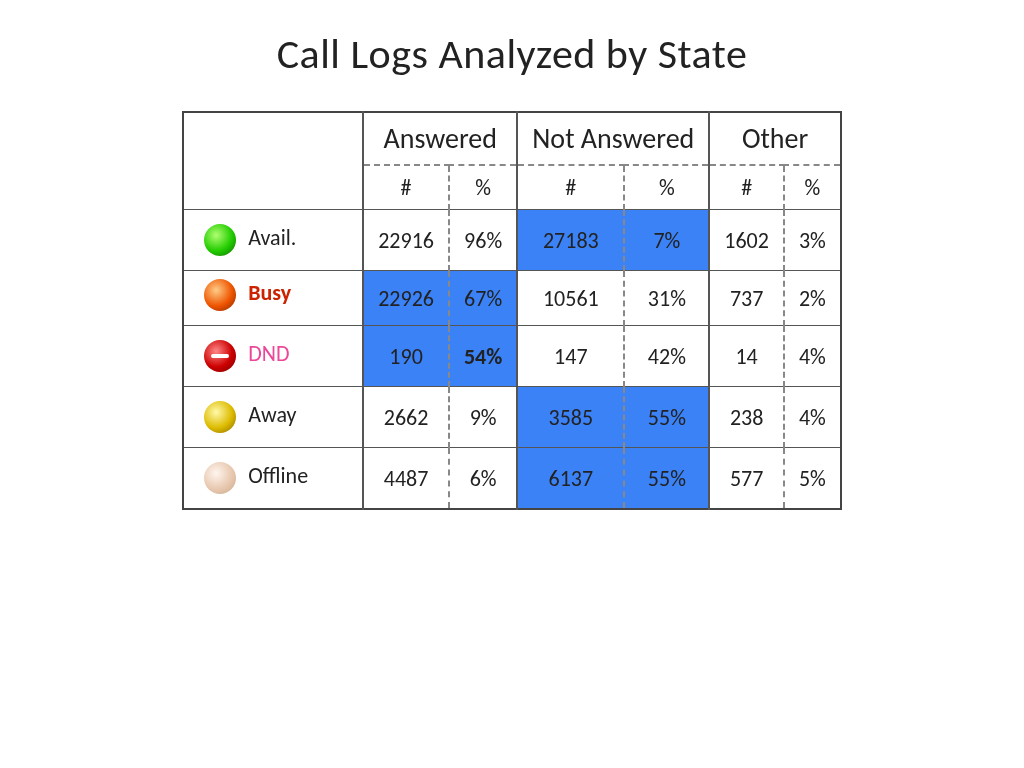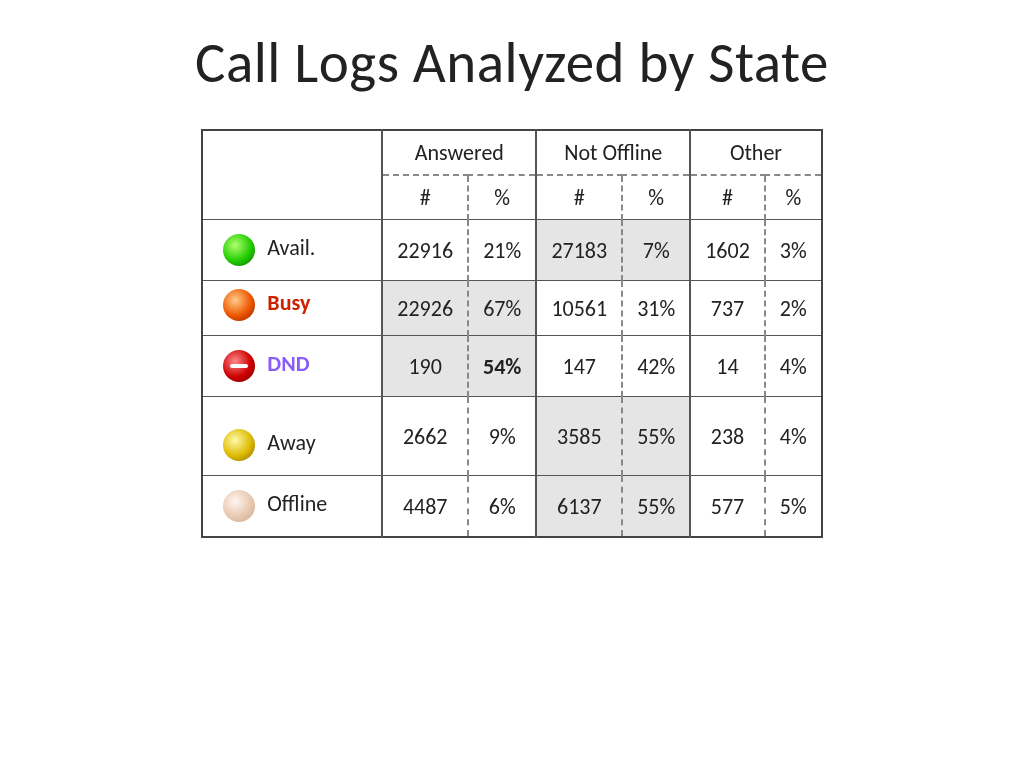--- a/index.html
+++ b/index.html
@@ -10,21 +10,21 @@
       display: flex;
       flex-direction: column;
       align-items: center;
       justify-content: flex-start;
       width: 1024px;
       height: 768px;
       overflow: hidden;
     }
 
     .page-title {
-      font-size: 57px;
+      font-size: 42px;
       font-weight: 300;
       color: #222;
       margin-top: 28px;
       margin-bottom: 32px;
       text-align: center;
       letter-spacing: 0.5px;
     }
 
     table {
       border-collapse: collapse;
@@ -45,21 +45,21 @@
     }
 
     .status-cell {
       display: flex;
       align-items: flex-start;
       gap: 12px;
       padding: 8px 14px 8px 10px;
     }
 
     .highlight {
-      background-color: #e5e5e5;
+      background-color: #3b82f6;
     }
 
     .status-avail {
       width: 32px;
       height: 32px;
       border-radius: 50%;
       background: radial-gradient(circle at 38% 35%, #b0ff70, #22cc00 55%, #116600);
       flex-shrink: 0;
     }
 
@@ -105,26 +105,26 @@
     .status-offline {
       width: 32px;
       height: 32px;
       border-radius: 50%;
       background: radial-gradient(circle at 38% 35%, #fff5ee, #e8c8b0 55%, #c8a888);
       flex-shrink: 0;
     }
 
     .label-avail { color: #222; }
     .label-busy  { color: #cc2200; font-weight: 600; }
-    .label-dnd   { color: #8b5cf6; font-weight: 700; }
+    .label-dnd   { color: #ec4899; font-weight: 400; }
     .label-away  { color: #222; }
     .label-offline { color: #222; }
 
     .col-header-top {
-      font-size: 22px;
+      font-size: 28px;
       font-weight: 400;
       border-bottom: 2px dashed #888 !important;
     }
 
     .col-hash-pct {
       font-size: 22px;
       font-weight: 400;
     }
 
     
@@ -143,21 +143,21 @@
 <div class="page-title">Call Logs Analyzed by State</div>
 
 <table>
   <thead>
     <tr>
 
       <td rowspan="2" style="border-right:2px solid #555; min-width:180px;"></td>
 
       <td colspan="2" class="col-header-top group-border-right">Answered</td>
 
-      <td colspan="2" class="col-header-top group-border-right">Not Offline</td>
+      <td colspan="2" class="col-header-top group-border-right">Not Answered</td>
 
       <td colspan="2" class="col-header-top">Other</td>
     </tr>
     <tr>
       <td class="col-hash-pct">#</td>
       <td class="col-hash-pct dashed-left group-border-right">%</td>
       <td class="col-hash-pct">#</td>
       <td class="col-hash-pct dashed-left group-border-right">%</td>
       <td class="col-hash-pct">#</td>
       <td class="col-hash-pct dashed-left">%</td>
@@ -165,21 +165,21 @@
   </thead>
   <tbody id="table-body">
   <tr>
         <td style="border-right: 2px solid rgb(85, 85, 85); padding: 6px 14px 6px 10px;">
           <div class="status-cell">
             <div class="status-avail"></div>
             <span class="label-avail">Avail.</span>
           </div>
         </td>
         <td>22916</td>
-        <td class="dashed-left" style="border-right: 2px solid rgb(85, 85, 85);">21%</td>
+        <td class="dashed-left" style="border-right: 2px solid rgb(85, 85, 85);">96%</td>
         <td class="highlight">27183</td>
         <td class="highlight dashed-left" style="border-right: 2px solid rgb(85, 85, 85);">7%</td>
         <td>1602</td>
         <td class="dashed-left">3%</td>
       </tr>
       <tr>
         <td style="border-right: 2px solid rgb(85, 85, 85); padding: 0 14px 6px 10px;">
           <div class="status-cell">
             <div class="status-busy"></div>
             <span class="label-busy">Busy</span>
@@ -203,21 +203,21 @@
           </div>
         </td>
         <td class="highlight">190</td>
         <td class="highlight dashed-left" style="border-right: 2px solid rgb(85, 85, 85); font-weight: bold;">54%</td>
         <td>147</td>
         <td class="dashed-left" style="border-right: 2px solid rgb(85, 85, 85);">42%</td>
         <td>14</td>
         <td class="dashed-left">4%</td>
       </tr>
       <tr>
-        <td style="border-right: 2px solid rgb(85, 85, 85); padding: 24px 14px 6px 10px;">
+        <td style="border-right: 2px solid rgb(85, 85, 85); padding: 6px 14px 6px 10px;">
           <div class="status-cell">
             <div class="status-away"></div>
             <span class="label-away">Away</span>
           </div>
         </td>
         <td>2662</td>
         <td class="dashed-left" style="border-right: 2px solid rgb(85, 85, 85);">9%</td>
         <td class="highlight">3585</td>
         <td class="highlight dashed-left" style="border-right: 2px solid rgb(85, 85, 85);">55%</td>
         <td>238</td>

